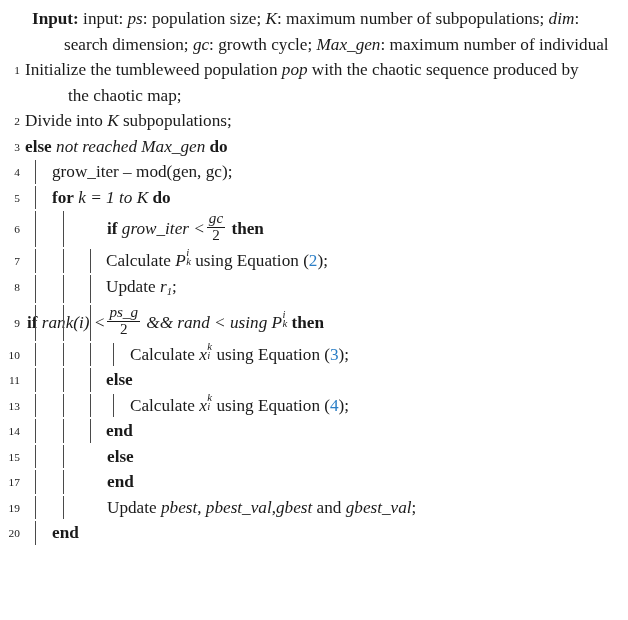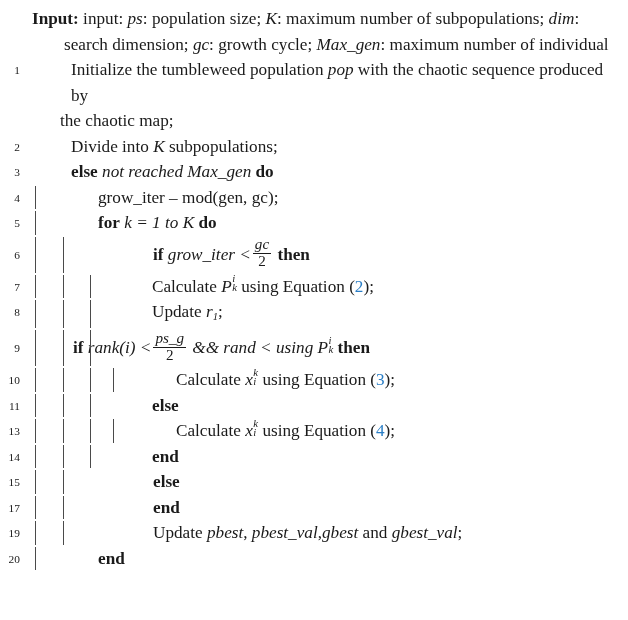--- a/index.html
+++ b/index.html
@@ -70,32 +70,32 @@
     width: 1.4px;
     background: #4a4a4a;
     display: block;
   }
 
   
   .txt {
     display: block;
     padding-left: 25px;
     padding-right: 8px;
-    margin-left: 46px;
   }
   .i1 .txt { padding-left: 52px; }
   .i2 .txt { padding-left: 107px; }
   .i3 .txt { padding-left: 106px; }
   .i4 .txt { padding-left: 130px; }
 
   
   .cont {
     display: block;
     padding-left: 60px;
     padding-right: 8px;
+    margin-left: 8px;
   }
 
   b.kw { font-weight: bold; }
   i.it, .it { font-style: italic; }
   .eq { color: #2a7ec6; }
 
   
   .frac {
     display: inline-block;
     vertical-align: -0.52em;

